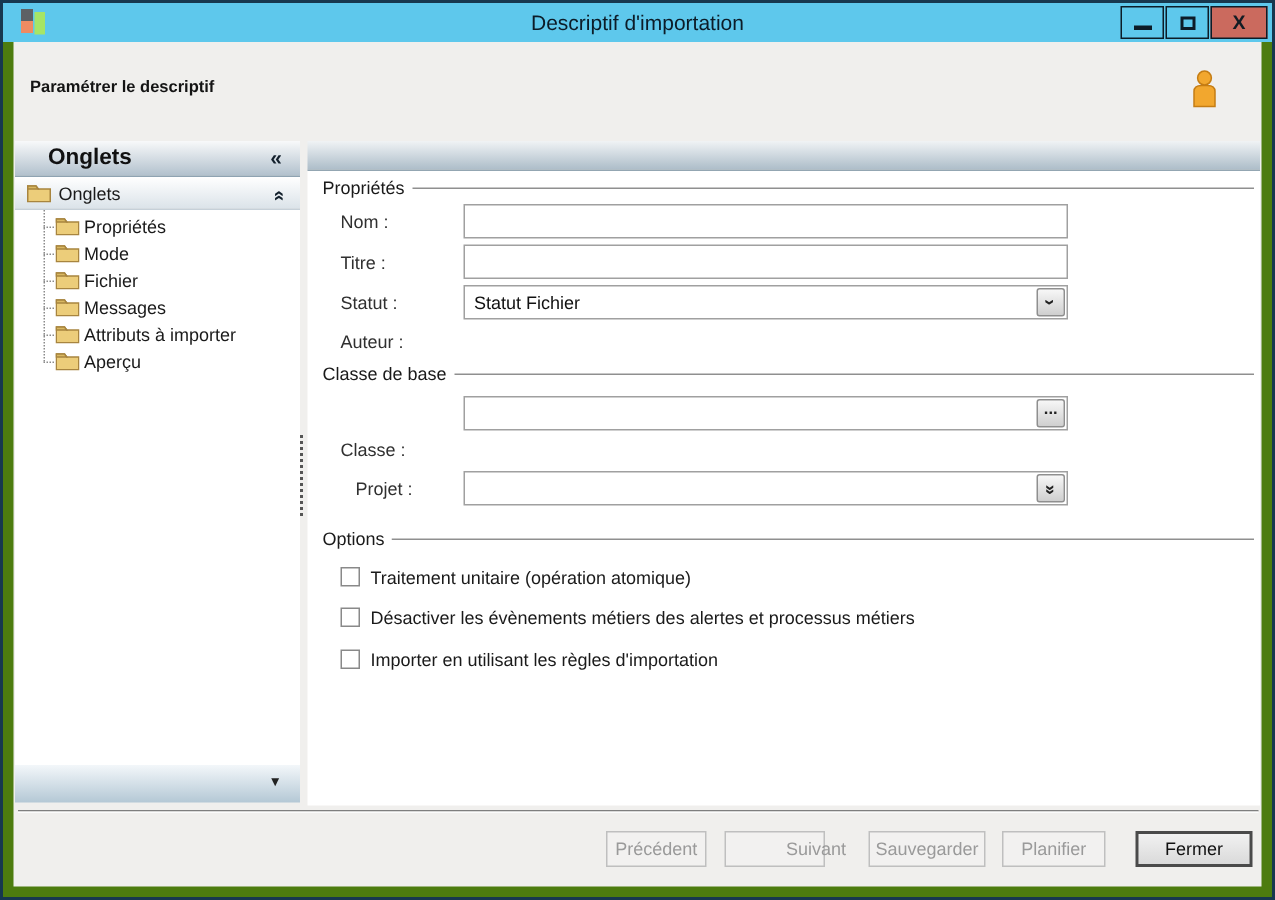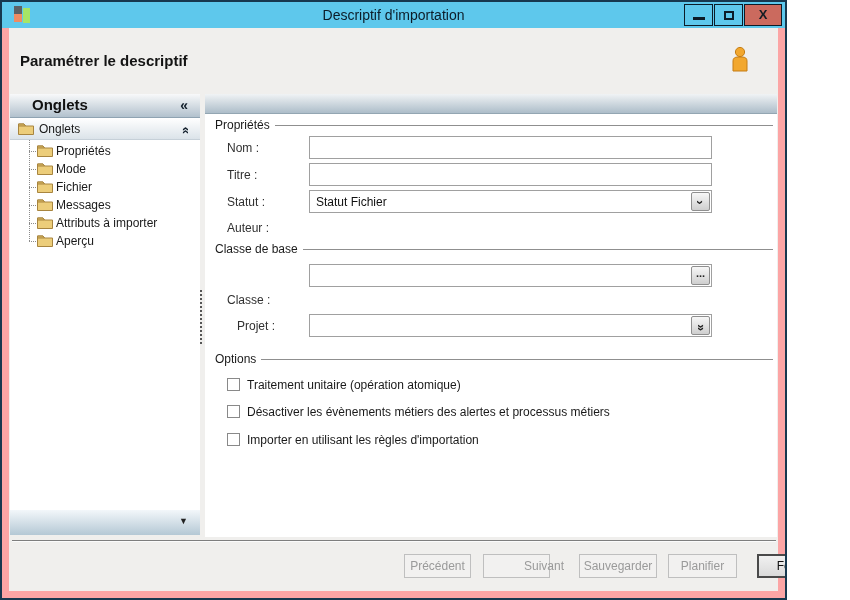--- a/index.html
+++ b/index.html
@@ -1,18 +1,18 @@
 <!DOCTYPE html>
 <html><head>
 <meta charset="utf-8">
 <style>
   * { margin:0; padding:0; box-sizing:border-box; }
   html,body { width:850px; height:600px; font-family:"Liberation Sans", sans-serif; }
-  .window { position:absolute; left:0; top:0; width:787px; height:600px;
-            background:#fca5a5; border:2px solid #17384f; overflow:hidden; }
+  .window { position:absolute; left:0; top:0; width:850px; height:600px;
+            background:#4d7c0f; border:2px solid #17384f; overflow:hidden; }
 
   
   .titlebar { position:absolute; left:0; top:0; right:0; height:26px; background:#5ec8ec; }
   .app-logo { position:absolute; left:12px; top:4px; width:17px; height:17px; }
   .app-logo .sq1 { position:absolute; left:0; top:0; width:8px; height:8px; background:#5d6165; }
   .app-logo .sq2 { position:absolute; left:0; top:8px; width:8px; height:8px; background:#ef8b62; }
   .app-logo .bar { position:absolute; left:9px; top:2px; width:7px; height:15px; background:#a6e566; }
   .win-title { position:absolute; left:0; right:0; top:0; height:26px; line-height:26px;
                text-align:center; font-size:14px; color:#0c1c28; }
   .winbtn { position:absolute; top:2px; height:22px; border:1px solid #0c1c28; text-align:center; }
@@ -20,21 +20,21 @@
   .btn-max { right:42px; width:29px; background:#5ec8ec; }
   .btn-close { right:3px; width:38px; background:#cb6a5e; color:#131c24; font-weight:bold;
                font-size:13px; line-height:20px; }
   .glyph-min { position:absolute; left:8px; top:12px; width:12px; height:3px; background:#0c1c28; }
   .glyph-max { position:absolute; left:9px; top:6px; width:10px; height:9px; border:2px solid #0c1c28; background:transparent; }
 
   
   .content { position:absolute; left:7px; top:26px; right:7px; bottom:7px; background:#f0efed; }
 
   
-  .page-title { position:absolute; left:11px; top:24px; font-size:15px; font-weight:bold; color:#141414; }
+  .page-title { position:absolute; left:11px; top:24px; font-size:11px; font-weight:bold; color:#141414; }
   .person-icon { position:absolute; right:28px; top:18px; width:20px; height:26px; }
 
   
   .sb-header { position:absolute; left:1px; top:66px; width:190px; height:24px;
                background:linear-gradient(#f8f9fa,#b2c1cd); border-bottom:1px solid #8fa3b2; }
   .sb-header .sb-title { position:absolute; left:22px; top:2px; font-size:15px; font-weight:bold; color:#111; }
   .chev { display:inline-block; color:#13202c; font-weight:bold; }
   .sb-collapse { position:absolute; right:12px; top:3px; font-size:14px; }
   .sb-root { position:absolute; left:1px; top:90px; width:190px; height:22px;
              background:linear-gradient(#ffffff,#dbe3e9); border-bottom:1px solid #c6d0d8; }

